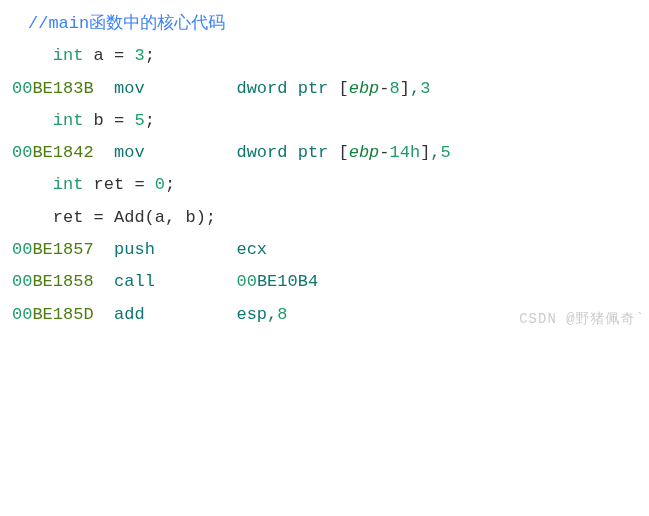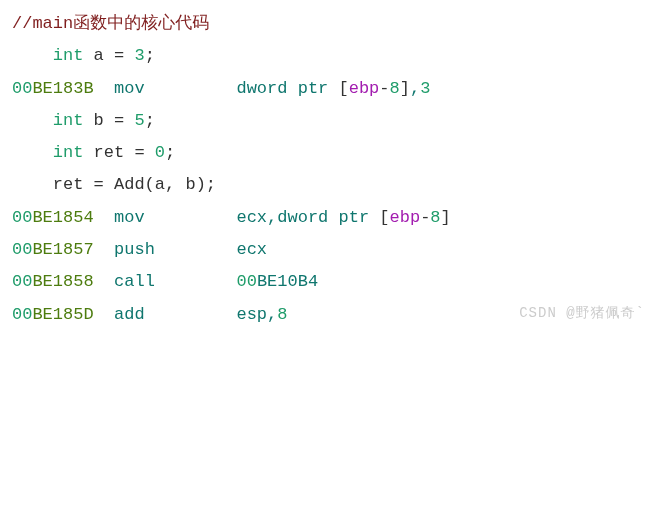--- a/index.html
+++ b/index.html
@@ -11,47 +11,47 @@
     background: #ffffff;
     color: #333333;
     width: 649px;
     box-sizing: border-box;
     position: relative;
     overflow: hidden;
   }
   .line {
     white-space: pre;
   }
-  .comment { color: #7f1d1d; }
+  .comment { color: #3b82f6; margin-left: 16px; }
   .keyword { color: #1f9c6a; font-family: Liberation Mono, monospace; }
   .number  { color: #1f9c6a; }
   .addr    { color: #4d7c0f; }
   .addr-prefix { color: #1f9c6a; }
   .op-brack { color: #333333; }
-  .op-reg  { color: #a21caf; }
+  .op-reg  { color: #15803d; font-style: italic; }
   .op-neg  { color: #333333; }
   .text    { color: #0f766e; }
   .watermark {
     position: absolute;
     right: 4px;
-    bottom: 12px;
+    bottom: 6px;
     color: rgba(160,160,160,0.55);
     font-size: 14px;
     letter-spacing: 1px;
     pointer-events: none;
   }
 </style>
 </head>
 <body>
 
 <div id="code">
     <div class="line"><span class="comment">//main函数中的核心代码</span></div>
     <div class="line">    <span class="keyword">int</span> a = <span class="number">3</span>;</div>
     <div class="line"><span class="addr-prefix">00</span><span class="addr">BE183B</span>  <span class="text">mov </span>        <span class="text">dword ptr </span><span class="op-brack">[</span><span class="op-reg">ebp</span><span class="op-neg">-</span><span class="number">8</span><span class="op-brack">]</span><span class="text">,</span><span class="number">3</span></div>
     <div class="line">    <span class="keyword">int</span> b = <span class="number">5</span>;</div>
+    <div class="line"><span class="addr-prefix">00</span><span class="addr">BE1842</span>  <span class="text">mov </span>        <span class="text">dword ptr </span><span class="op-brack">[</span><span class="op-reg">ebp</span><span class="op-neg">-</span><span class="number">14h</span><span class="op-brack">]</span><span class="text">,</span><span class="number">5</span></div>
     <div class="line">    <span class="keyword">int</span> ret = <span class="number">0</span>;</div>
     <div class="line">    ret = Add(a, b);</div>
-    <div class="line"><span class="addr-prefix">00</span><span class="addr">BE1854</span>  <span class="text">mov </span>        <span class="text">ecx,</span><span class="text">dword ptr </span><span class="op-brack">[</span><span class="op-reg">ebp</span><span class="op-neg">-</span><span class="number">8</span><span class="op-brack">]</span></div>
     <div class="line"><span class="addr-prefix">00</span><span class="addr">BE1857</span>  <span class="text">push</span>        <span class="text">ecx</span></div>
     <div class="line"><span class="addr-prefix">00</span><span class="addr">BE1858</span>  <span class="text">call</span>        <span class="number">00</span><span class="text">BE10B4</span></div>
     <div class="line"><span class="addr-prefix">00</span><span class="addr">BE185D</span>  <span class="text">add </span>        <span class="text">esp,</span><span class="number">8</span></div>
   </div>
 <div class="watermark">CSDN @野猪佩奇`</div>
 
 </body></html>

